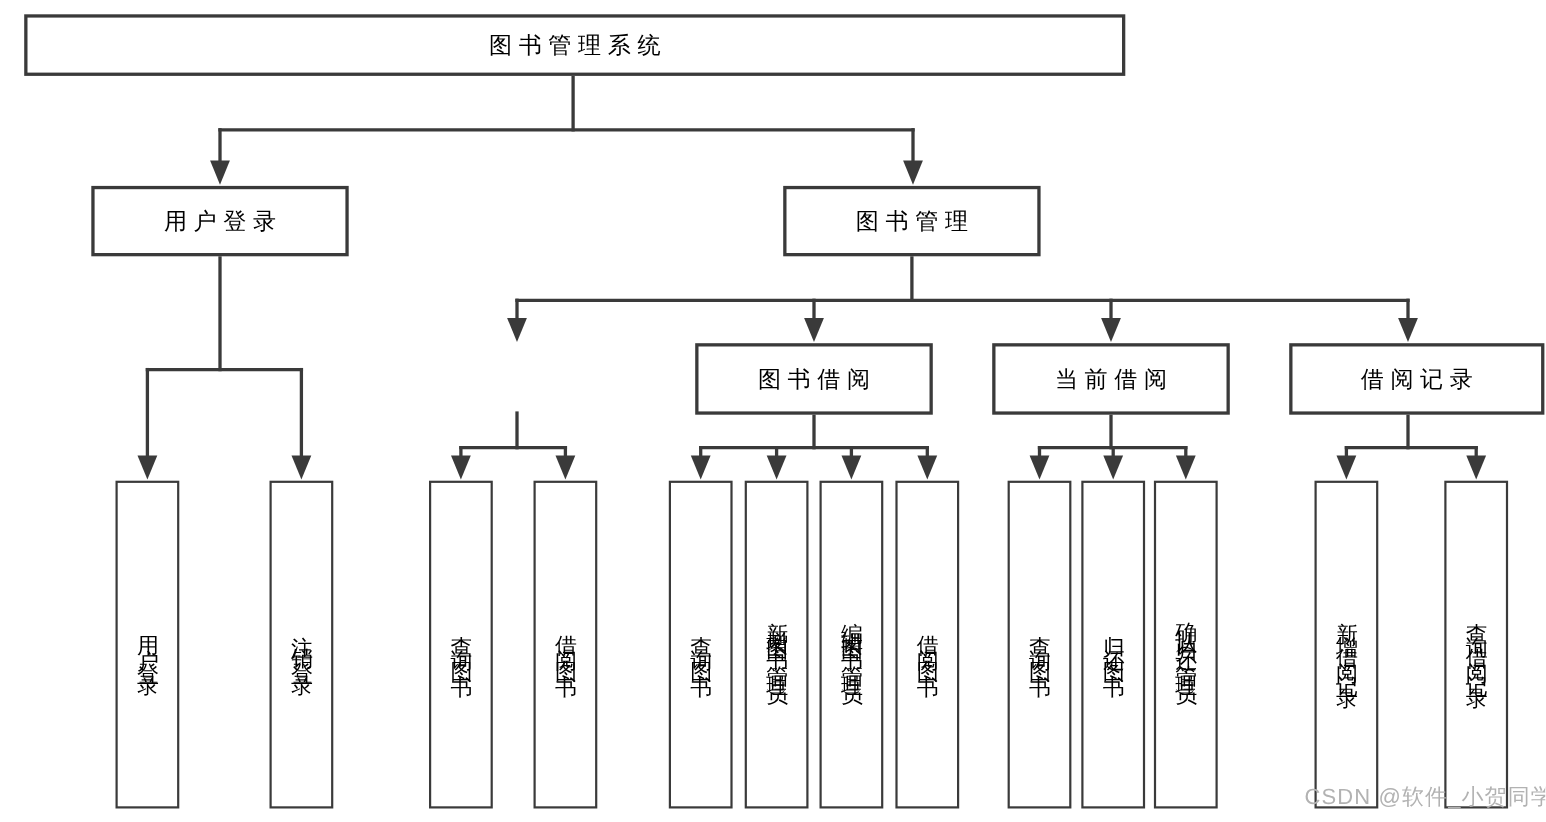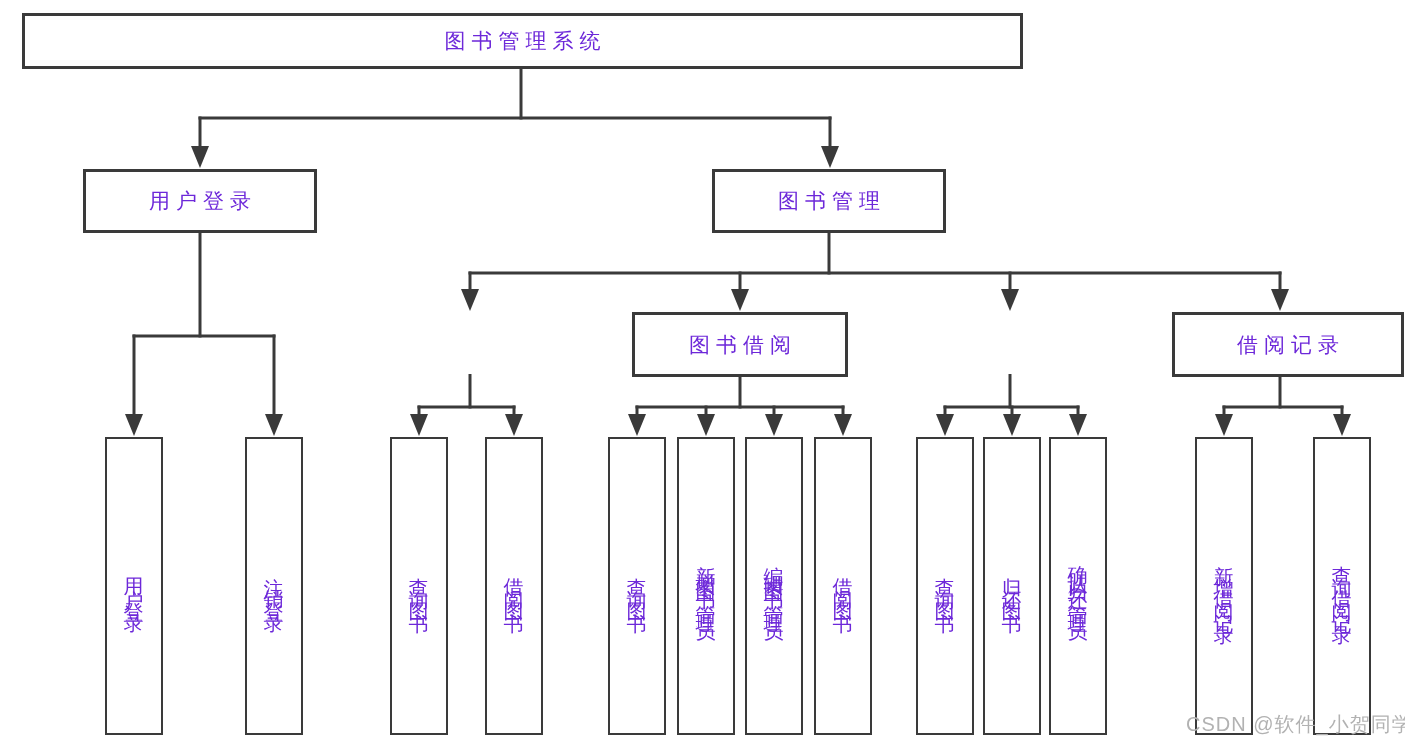--- a/index.html
+++ b/index.html
@@ -20,21 +20,21 @@
     left: 0;
     top: 0;
     z-index: 1;
     pointer-events: none;
   }
   .node {
     position: absolute;
     box-sizing: border-box;
     background: #ffffff;
     border: 3px solid #3a3a3a;
-    color: #6d28d9;
+    color: #000000;
     display: flex;
     align-items: center;
     justify-content: center;
     z-index: 2;
   }
   .h-node span {
     font-size: 21px;
     letter-spacing: 6px;
     white-space: nowrap;
     text-indent: 6px; 
@@ -130,20 +130,23 @@
   <div class="node h-node" style="left:83px; top:169px; width:234px; height:64px;">
     <span>用户登录</span>
   </div>
   <div class="node h-node" style="left:712px; top:169px; width:234px; height:64px;justify-content:center;">
     <span>图书管理</span>
   </div>
 
   <div class="node h-node" style="left:632px; top:312px; width:216px; height:65px;align-items:center;">
     <span>图书借阅</span>
   </div>
+  <div class="node h-node" style="left:902px; top:312px; width:216px; height:65px;">
+    <span>当前借阅</span>
+  </div>
   <div class="node h-node" style="left:1172px; top:312px; width:232px; height:65px;text-align:right;">
     <span>借阅记录</span>
   </div>
 
   <div class="node v-node" style="left:105px; top:437px; width:58px; height:298px;">
     <span>用户登录</span>
   </div>
   <div class="node v-node" style="left:245px; top:437px; width:58px; height:298px;">
     <span>注销登录</span>
   </div>

